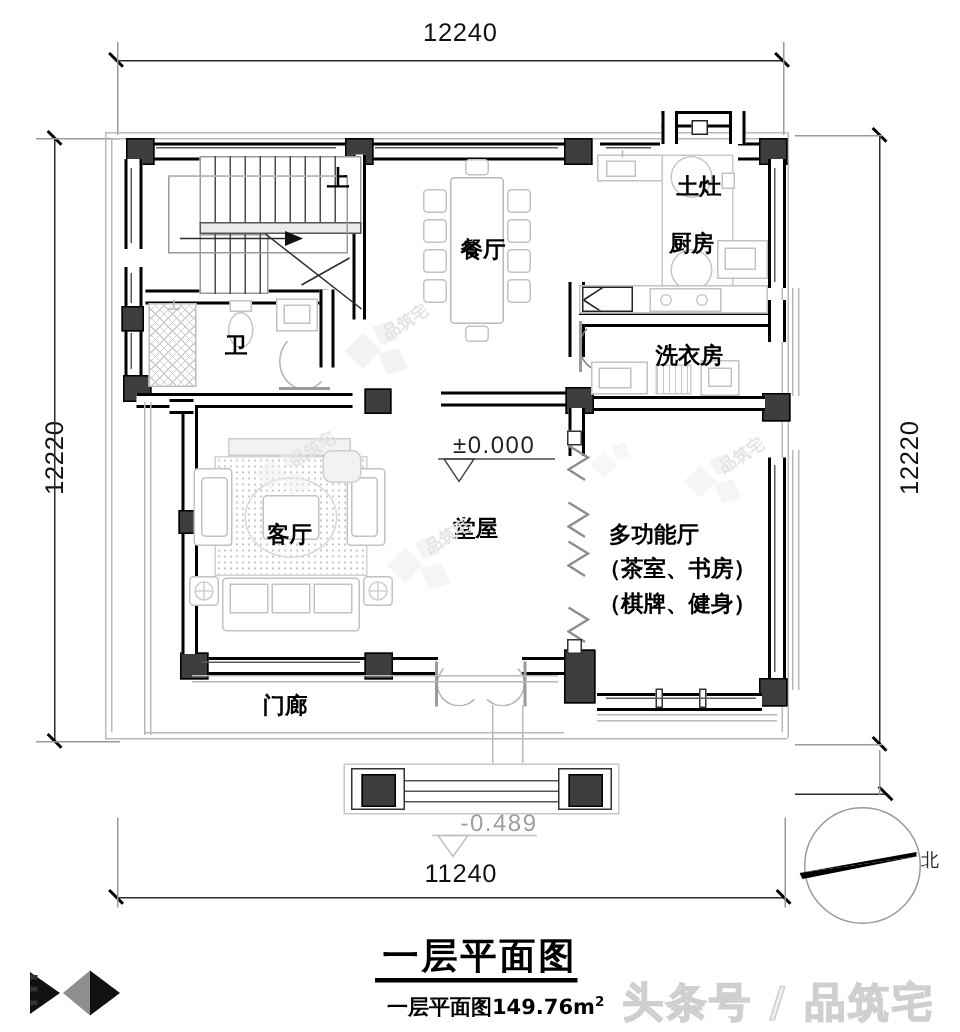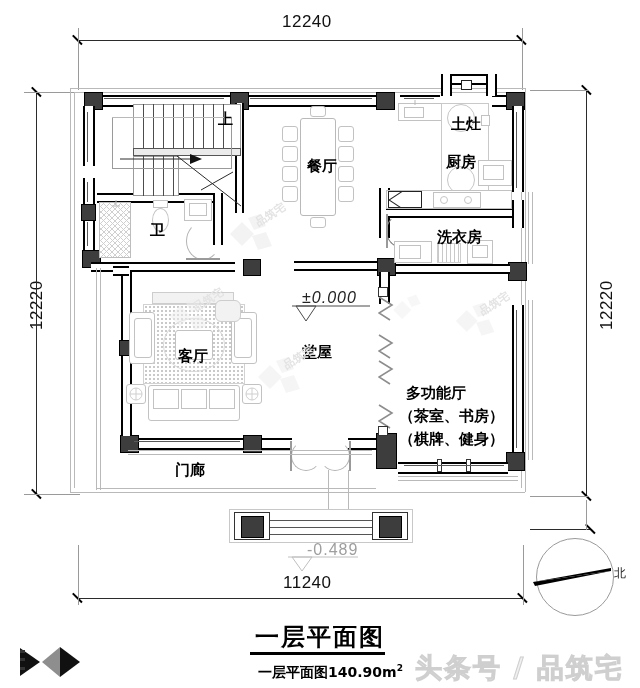--- a/index.html
+++ b/index.html
@@ -35,21 +35,21 @@
   .thinline.h{height:1px;}
   .thinline.v{width:1px;}
   .medline{position:absolute;background:#555;}
   .medline.h{height:1px;}
 
   
   .rlabel{
     position:absolute;font-size:15px;line-height:1.28;color:#000;white-space:nowrap;
     font-family:"DejaVu Sans","Liberation Sans",sans-serif;font-weight:600;
   }
-  .rlabel.multi{text-align:center;margin-top:37px;}
+  .rlabel.multi{text-align:center;}
 
   
   .fur{position:absolute;border:1px solid #c2c2c2;background:#fff;box-sizing:border-box;}
   .fur.r{border-radius:3px;}
   .furfill{position:absolute;background:#f2f2f2;border:1px solid #cdcdcd;box-sizing:border-box;}
   .ellip{position:absolute;border:1px solid #c6c6c6;border-radius:50%;background:#fff;box-sizing:border-box;}
 
   
   .rug{
     position:absolute;box-sizing:border-box;border:1px solid #d2d2d2;background:#fff;
@@ -366,21 +366,21 @@
       <circle cx="8" cy="8" r="6" fill="none" stroke="#cfcfcf" stroke-width="1"></circle>
       <line x1="8" y1="2" x2="8" y2="14" stroke="#cfcfcf" stroke-width="1"></line>
       <line x1="2" y1="8" x2="14" y2="8" stroke="#cfcfcf" stroke-width="1"></line>
     </svg>
     <div class="furfill" style="left:215px;top:300px;width:26px;height:22px;border-radius:6px;"></div>
   </div>
   <div class="rlabel" style="left:178px;top:347px;">客厅</div>
 
   <div class="rlabel" style="left:302px;top:343px;">堂屋</div>
   <div>
-    <div class="elevtext" style="left:302px;top:289px;font-style:italic;">±0.000</div>
+    <div class="elevtext" style="left:302px;top:289px;">±0.000</div>
     <svg class="abs" style="left:292px;top:305px;" width="80" height="20" viewBox="0 0 80 20">
       <line x1="0" y1="1" x2="78" y2="1" stroke="#4a4a4a" stroke-width="1"></line>
       <polygon points="4,1 24,1 14,16" fill="none" stroke="#4a4a4a" stroke-width="1"></polygon>
     </svg>
   </div>
 
   <div>
     <div class="swing" style="left:291px;top:441px;width:30px;height:30px;transform:scaleY(1);"></div>
     <div class="swing" style="left:320px;top:441px;width:30px;height:30px;transform:scaleX(-1);"></div>
     <div class="doorleaf" style="left:290px;top:441px;width:2px;height:30px;"></div>
@@ -495,21 +495,21 @@
     <div class="north-label" style="left:614px;top:565px;">北</div>
     <div class="dline h" style="left:530px;top:529px;width:62px;"></div>
     <div class="dtick" style="left:584px;top:528px;transform:rotate(45deg);"></div>
     <div class="extline v" style="left:586px;top:500px;height:30px;"></div>
   </div>
 
   <div>
     <div class="title-main" style="left:255px;top:621px;">一层平面图</div>
     <div class="title-rule" style="left:250px;top:652px;width:135px;"></div>
     <div class="title-sub" style="left:258px;top:663px;">
-      <span>一层平面图</span><span>140.90</span><span>m</span><span class="sup">2</span>
+      <span>一层平面图</span><span>149.76</span><span>m</span><span class="sup">2</span>
     </div>
     <div class="brand" style="left:415px;top:650px;">头条号 / 品筑宅</div>
   </div>
 
   <div class="logo-wrap" style="left:18px;top:645px;">
     <svg width="66" height="34" viewBox="0 0 66 34">
       <polygon points="2,3 2,31 22,17" fill="#111"></polygon>
       <polygon points="24,17 42,2 42,32" fill="#8e8e8e"></polygon>
       <polygon points="42,2 42,32 62,17" fill="#111"></polygon>
     </svg>

